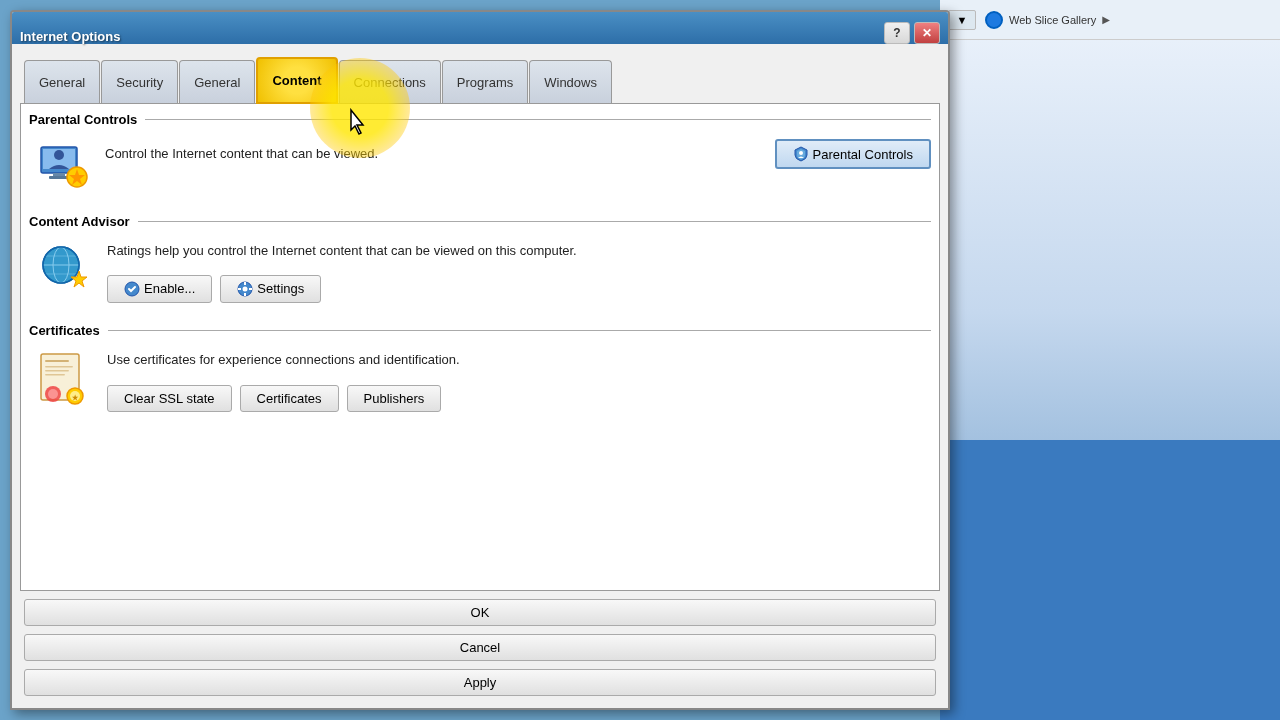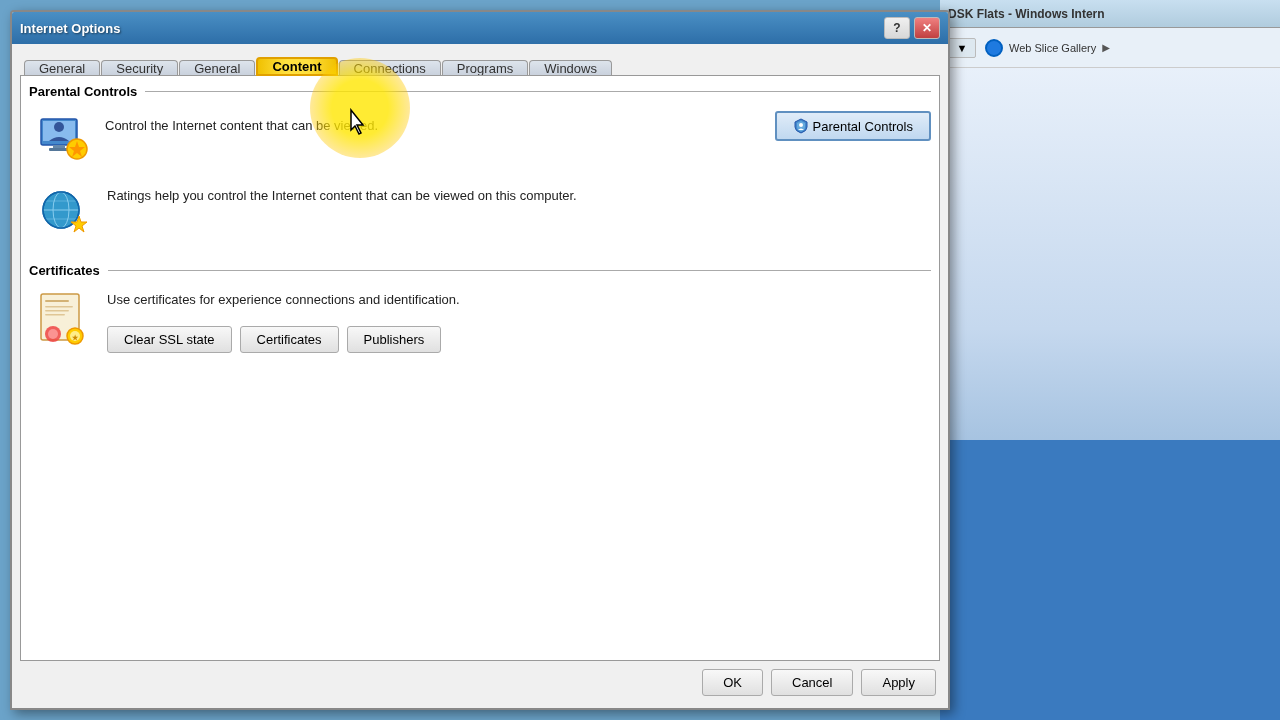--- a/index.html
+++ b/index.html
@@ -56,21 +56,21 @@
       border: 2px solid #888;
       border-radius: 4px 4px 0 0;
       box-shadow: 4px 4px 12px rgba(0,0,0,0.4);
     }
 
     
     .title-bar {
       background: linear-gradient(180deg, #4a8fc4 0%, #2d6ea8 100%);
       height: 32px;
       display: flex;
-      align-items: center;
+      align-items: flex-end;
       justify-content: space-between;
       padding: 0 8px;
       border-radius: 2px 2px 0 0;
     }
     .title-bar-title {
       color: white;
       font-size: 13px;
       font-weight: bold;
       text-shadow: 1px 1px 2px rgba(0,0,0,0.5);
     }
@@ -109,21 +109,21 @@
 
     
     .tab-bar {
       display: flex;
       align-items: flex-end;
       gap: 1px;
       margin-bottom: 0;
       padding: 4px 4px 0;
     }
     .tab {
-      padding: 0 14px;
+      padding: 14px 14px;
       background: linear-gradient(180deg, #dde4ec, #c8d0dc);
       border: 1px solid #999;
       border-bottom: none;
       border-radius: 4px 4px 0 0;
       cursor: pointer;
       font-size: 13px;
       color: #333;
       min-width: 70px;
       text-align: center;
       position: relative;
@@ -256,37 +256,35 @@
       z-index: 10;
       pointer-events: none;
     }
 
     
     .dialog-footer {
       display: flex;
       justify-content: flex-end;
       gap: 8px;
       padding: 8px 4px 4px;
+      flex-direction: column;
     }
     .footer-btn {
       padding: 5px 20px;
       background: linear-gradient(180deg, #f8f8f8, #e0e0e0);
       border: 1px solid #aaa;
       border-radius: 3px;
       cursor: pointer;
       font-size: 13px;
     }
   </style>
 </head>
 <body>
 
 <div class="bg-ie">
-  <div class="bg-ie-titlebar">
-    <span>DSK Flats - Windows Intern</span>
-  </div>
   <div class="bg-ie-toolbar">
     <div style="display:flex;align-items:center;gap:4px;">
       <div style="width:28px;height:20px;background:#dde8f0;border:1px solid #bbb;border-radius:2px;display:flex;align-items:center;justify-content:center;font-size:11px;">▼</div>
     </div>
     <div style="display:flex;align-items:center;gap:6px;margin-left:1px;">
       <div style="width:18px;height:18px;background:#1e7ae0;border-radius:50%;border:2px solid #0060c0;"></div>
       <span style="font-size:11px;color:#333;">Web Slice Gallery</span>
       <span style="font-size:10px;color:#555;">▶</span>
     </div>
   </div>
@@ -367,37 +365,61 @@
                 <circle cx="8" cy="7" r="2" fill="white"></circle>
                 <path d="M5 12 Q8 9 11 12" fill="white" stroke="none"></path>
               </svg>
               <span>Parental Controls</span>
             </button>
           </div>
         </div>
       </div>
 
       <div class="section">
+        <div class="section-header">
+          <span class="section-title">Content Advisor</span>
+          <div class="section-line"></div>
+        </div>
         <div class="section-body">
 
           <div>
             <svg width="54" height="54" viewBox="0 0 54 54">
 
               <circle cx="24" cy="24" r="18" fill="#3399cc" stroke="#1166aa" stroke-width="1.5"></circle>
               <ellipse cx="24" cy="24" rx="8" ry="18" fill="none" stroke="#88ccee" stroke-width="1"></ellipse>
               <line x1="6" y1="24" x2="42" y2="24" stroke="#88ccee" stroke-width="1"></line>
               <line x1="8" y1="15" x2="40" y2="15" stroke="#88ccee" stroke-width="0.7" opacity="0.7"></line>
               <line x1="8" y1="33" x2="40" y2="33" stroke="#88ccee" stroke-width="0.7" opacity="0.7"></line>
               <circle cx="24" cy="24" r="18" fill="none" stroke="#1166aa" stroke-width="1.5"></circle>
 
               <polygon points="42,30 44,36 50,36 45,40 47,46 42,42 37,46 39,40 34,36 40,36" fill="#ffcc00" stroke="#ee9900" stroke-width="1"></polygon>
             </svg>
           </div>
           <div style="flex:1;">
             <span class="section-text">Ratings help you control the Internet content that can be viewed on this computer.</span>
+            <div class="btn-row" style="padding-left:0;margin-top:14px;">
+              <button class="btn">
+                <svg width="16" height="16" viewBox="0 0 16 16">
+                  <circle cx="8" cy="8" r="7" fill="#4488cc" stroke="#2255aa" stroke-width="1"></circle>
+                  <path d="M5 8 L7 10 L11 6" stroke="white" stroke-width="2" fill="none" stroke-linecap="round"></path>
+                </svg>
+                <span>Enable...</span>
+              </button>
+              <button class="btn">
+                <svg width="16" height="16" viewBox="0 0 16 16">
+                  <circle cx="8" cy="8" r="7" fill="#4488cc" stroke="#2255aa" stroke-width="1"></circle>
+                  <circle cx="8" cy="8" r="2.5" fill="white"></circle>
+                  <line x1="8" y1="1" x2="8" y2="4" stroke="white" stroke-width="2"></line>
+                  <line x1="8" y1="12" x2="8" y2="15" stroke="white" stroke-width="2"></line>
+                  <line x1="1" y1="8" x2="4" y2="8" stroke="white" stroke-width="2"></line>
+                  <line x1="12" y1="8" x2="15" y2="8" stroke="white" stroke-width="2"></line>
+                </svg>
+                <span>Settings</span>
+              </button>
+            </div>
           </div>
         </div>
       </div>
 
       <div class="section">
         <div class="section-header">
           <span class="section-title">Certificates</span>
           <div class="section-line"></div>
         </div>
         <div class="section-body">

